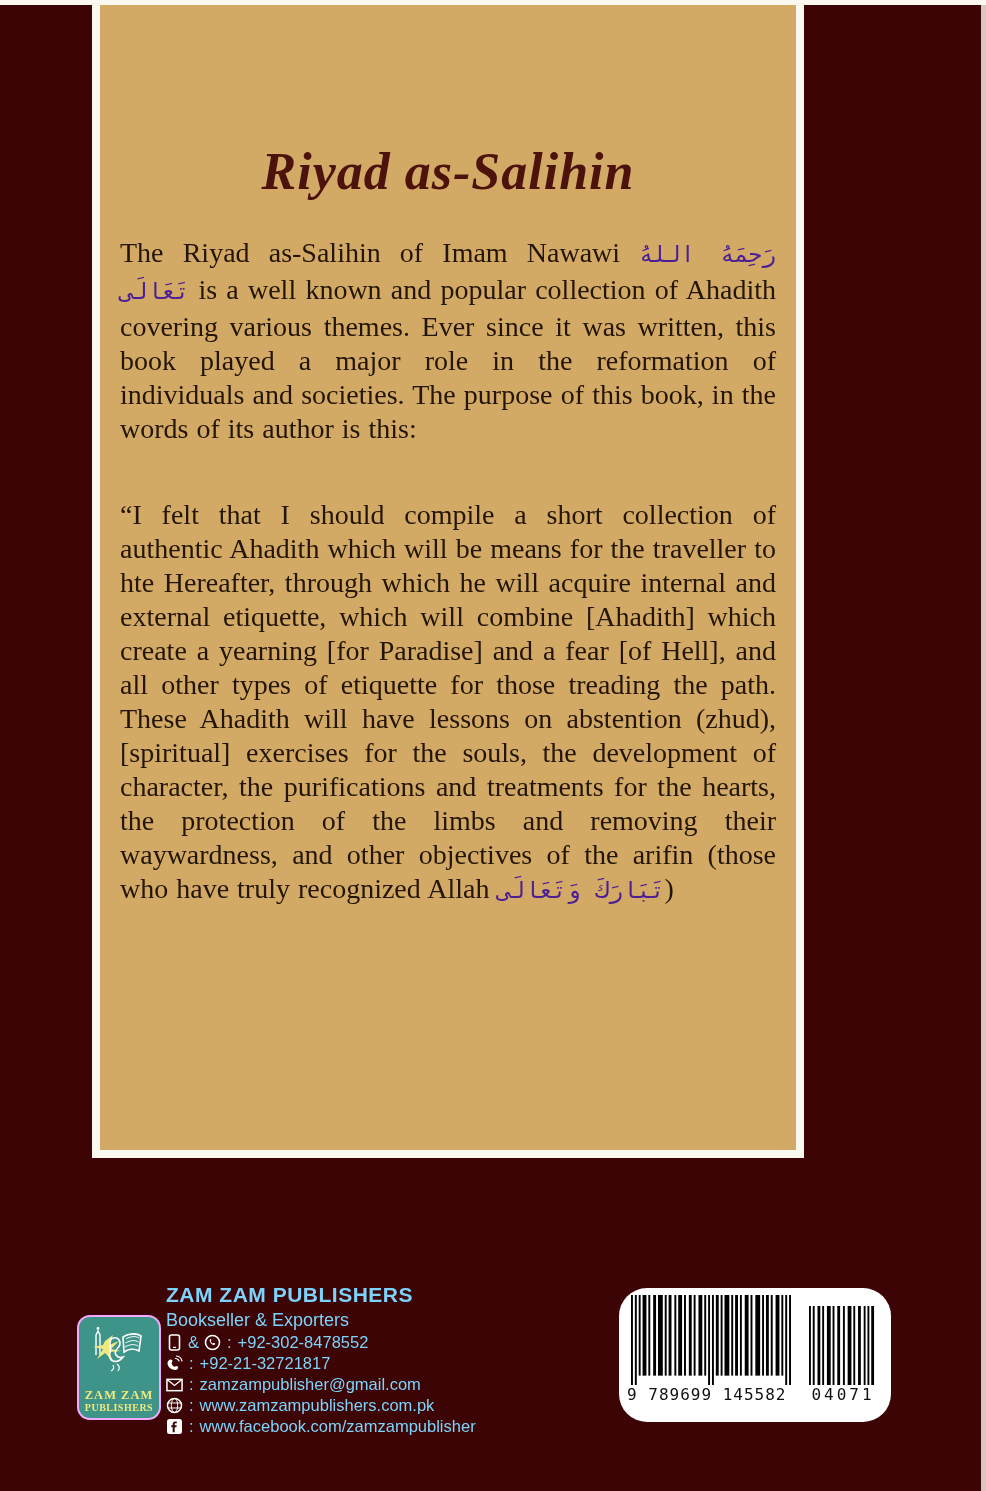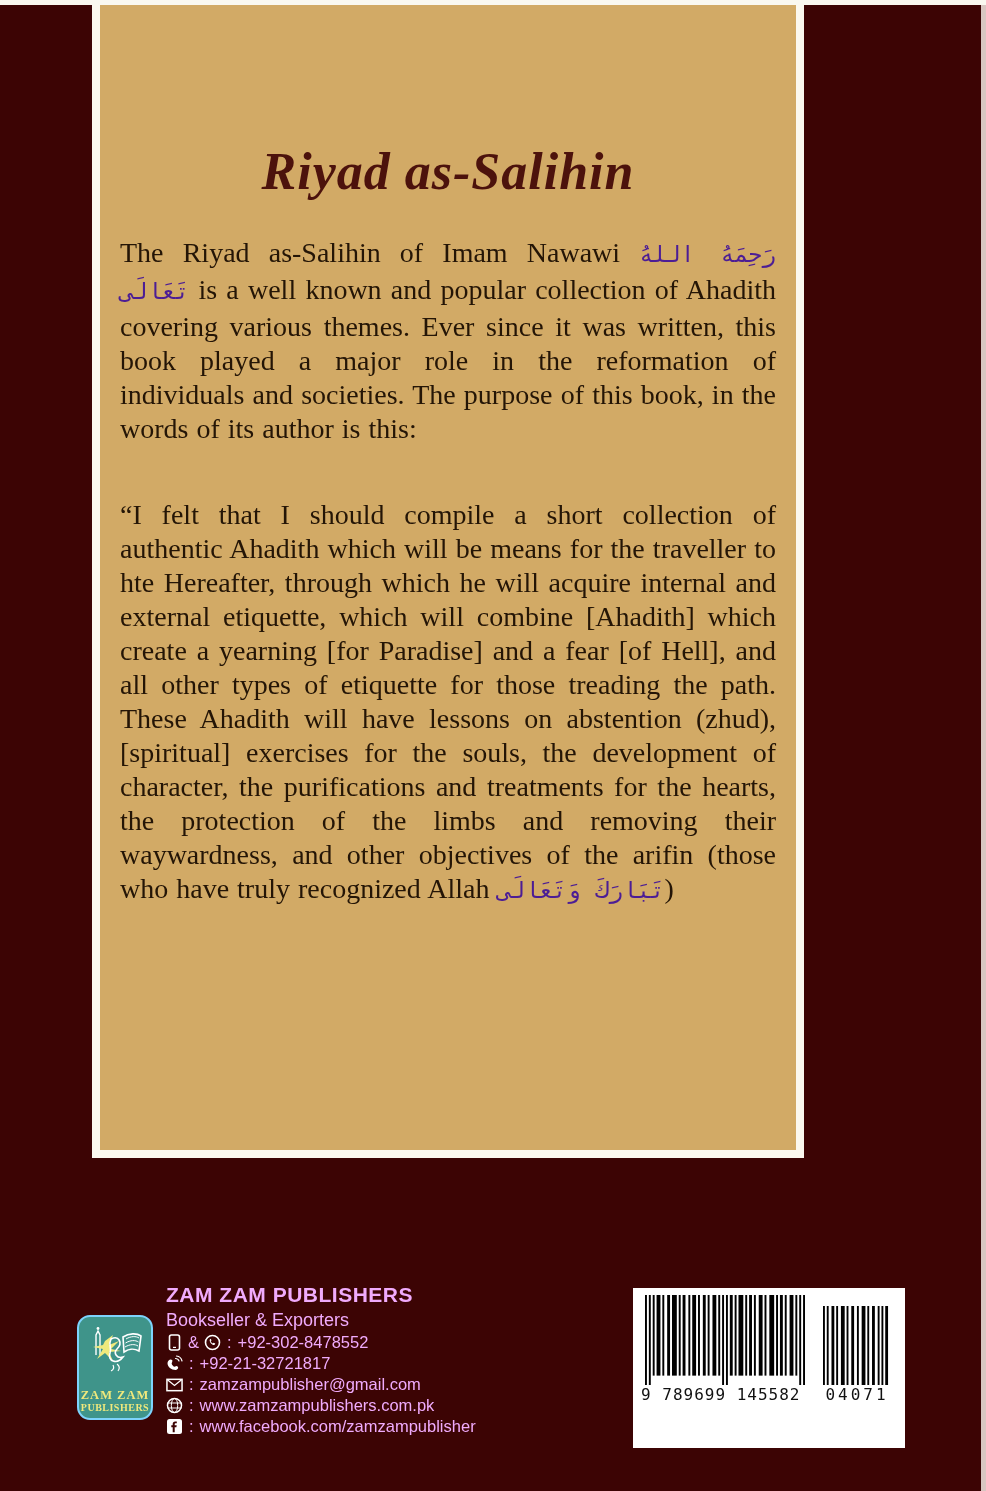--- a/index.html
+++ b/index.html
@@ -46,46 +46,47 @@
   .para.p2{margin-top:52px;}
   .para.p3{margin-top:46px;}
   .arabic{
     font-family:Liberation Mono, monospace;
     font-size:23px;
     color:#4c1d95;
   }
 
   
   .pub-logo{
-    position:absolute;left:77px;top:1315px;width:76px;height:105px;
+    position:absolute;left:77px;top:1315px;width:84px;height:105px;
     box-sizing:border-box;
     background:#3f948a;
-    border:2px solid #7dd3fc;border-radius:13px;
+    border:2px solid #f0abfc;border-radius:13px;
     display:flex;flex-direction:column;align-items:center;justify-content:flex-end;
     padding-bottom:5px;
   }
   .logo-art{position:absolute;top:4px;left:4px;}
   .logo-t1{font-family:"Liberation Serif",serif;font-weight:700;font-size:12.5px;line-height:13px;color:#f0e97c;letter-spacing:1px;}
   .logo-t2{font-family:"Liberation Serif",serif;font-weight:700;font-size:10px;line-height:11px;color:#f0e97c;letter-spacing:.5px;}
   .pub-text{
     position:absolute;left:166px;top:1283px;
-    color:#f0abfc;
+    color:#7dd3fc;
     font-family:"Liberation Sans", sans-serif;
   }
   .pub-name{font-size:21px;font-weight:700;letter-spacing:.5px;line-height:24px;}
   .pub-tagline{font-size:18px;line-height:22px;margin-top:2px;}
   .contact-row{display:flex;align-items:center;gap:5px;height:19px;margin-top:2px;font-size:16.5px;}
   .contact-row .ci{display:inline-flex;width:17px;height:17px;align-items:center;justify-content:center;}
   .contact-row .sep{margin:0 1px;}
   .cv{white-space:nowrap;}
 
   
   .barcode-panel{
-    position:absolute;left:633px;top:1288px;width:272px;height:160px;
+    position:absolute;left:619px;top:1288px;width:272px;height:134px;
     background:#ffffff;
+    border-radius:28px;
   }
   .bc-main-bars{position:absolute;left:12px;top:7px;width:160px;height:90px;}
   .bc-addon-bars{position:absolute;left:190px;top:18px;width:66px;height:79px;}
   .bc-digits{
     position:absolute;top:98px;
     font-family:"DejaVu Sans Mono", monospace;
     font-size:16px;color:#111;line-height:18px;
   }
   .bc-main-digits{left:8px;width:170px;letter-spacing:1px;}
   .bc-addon-digits{left:186px;width:76px;letter-spacing:3px;text-align:center;}

